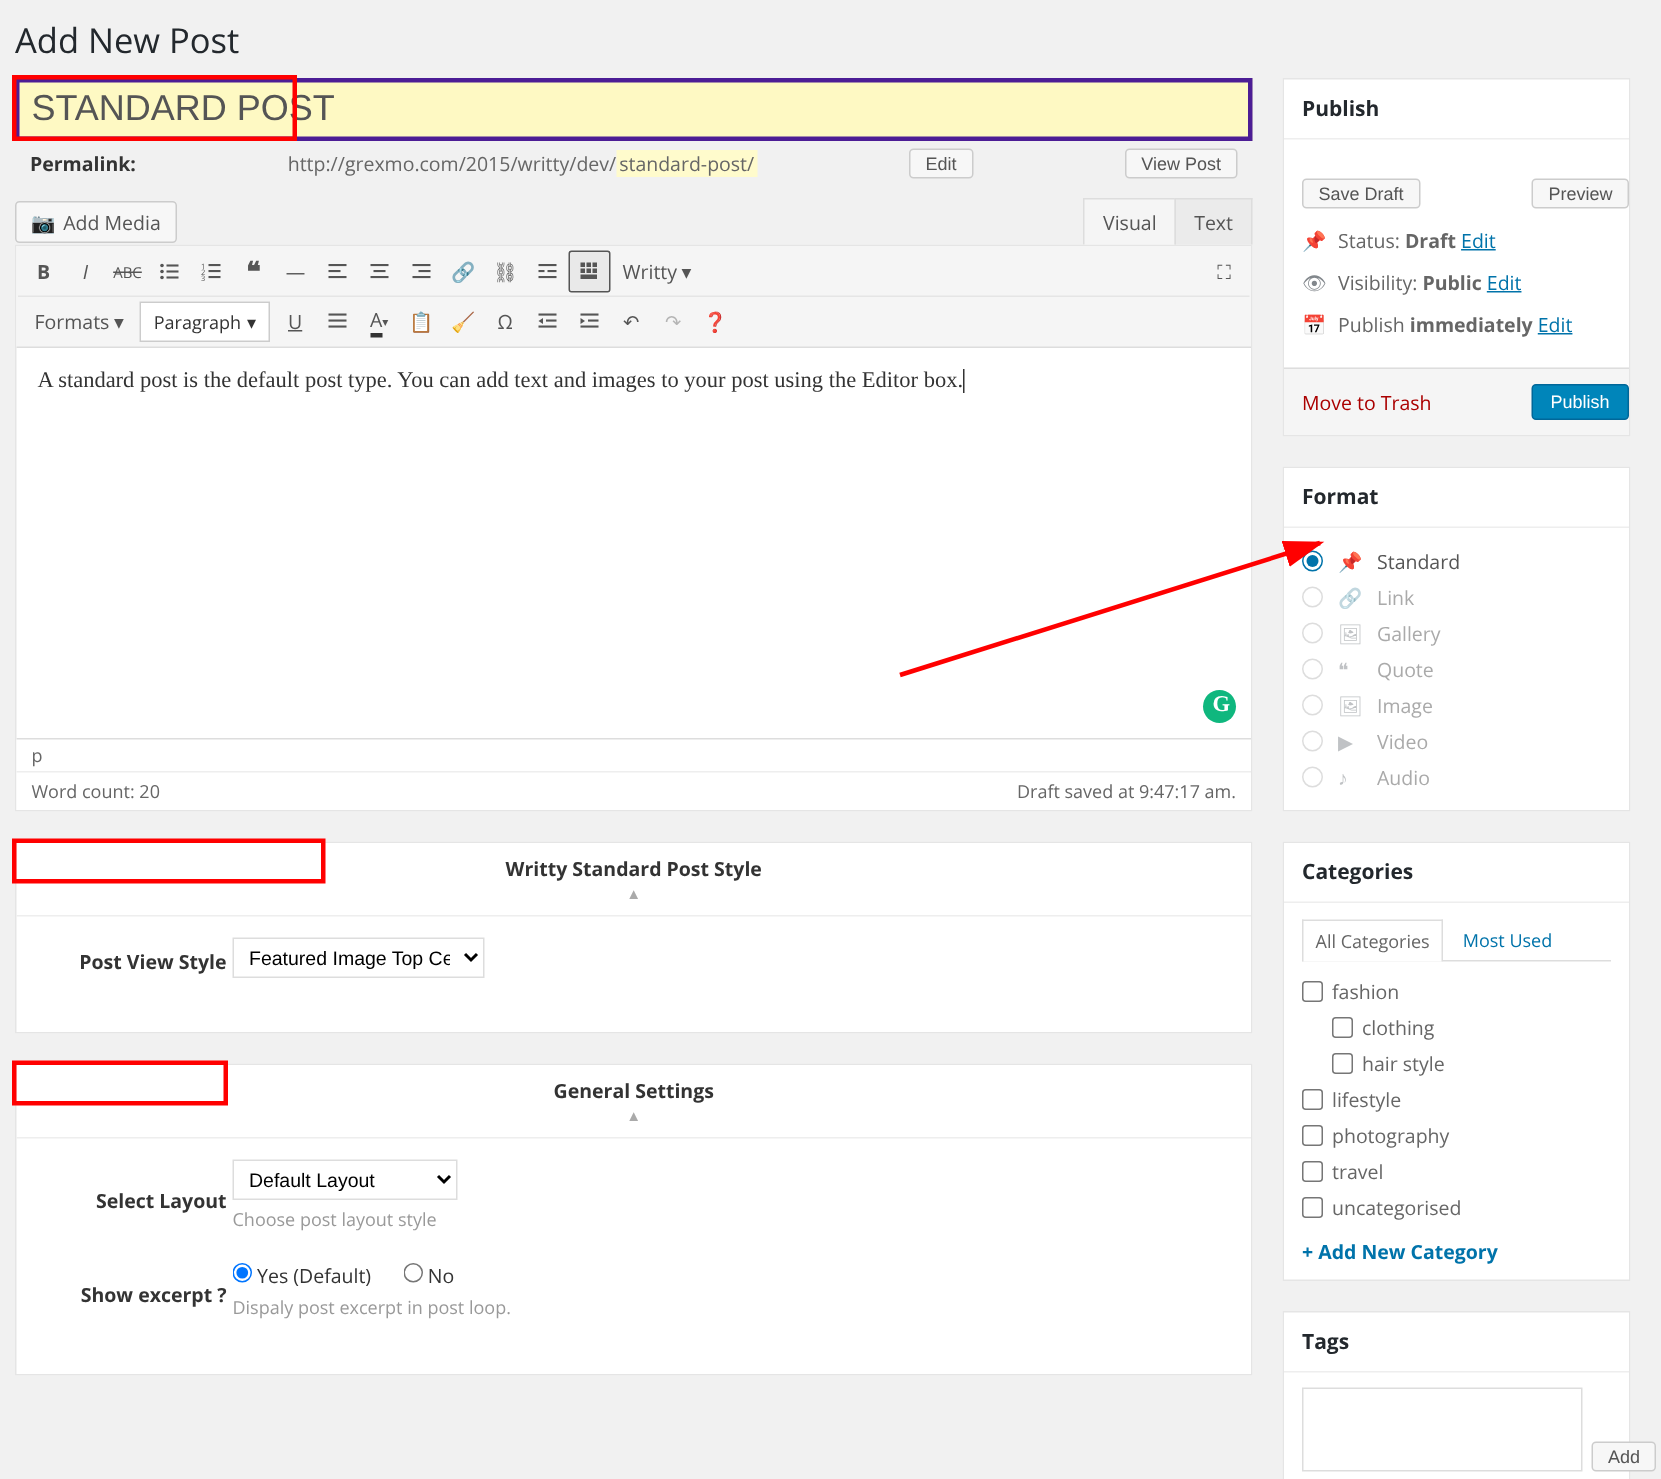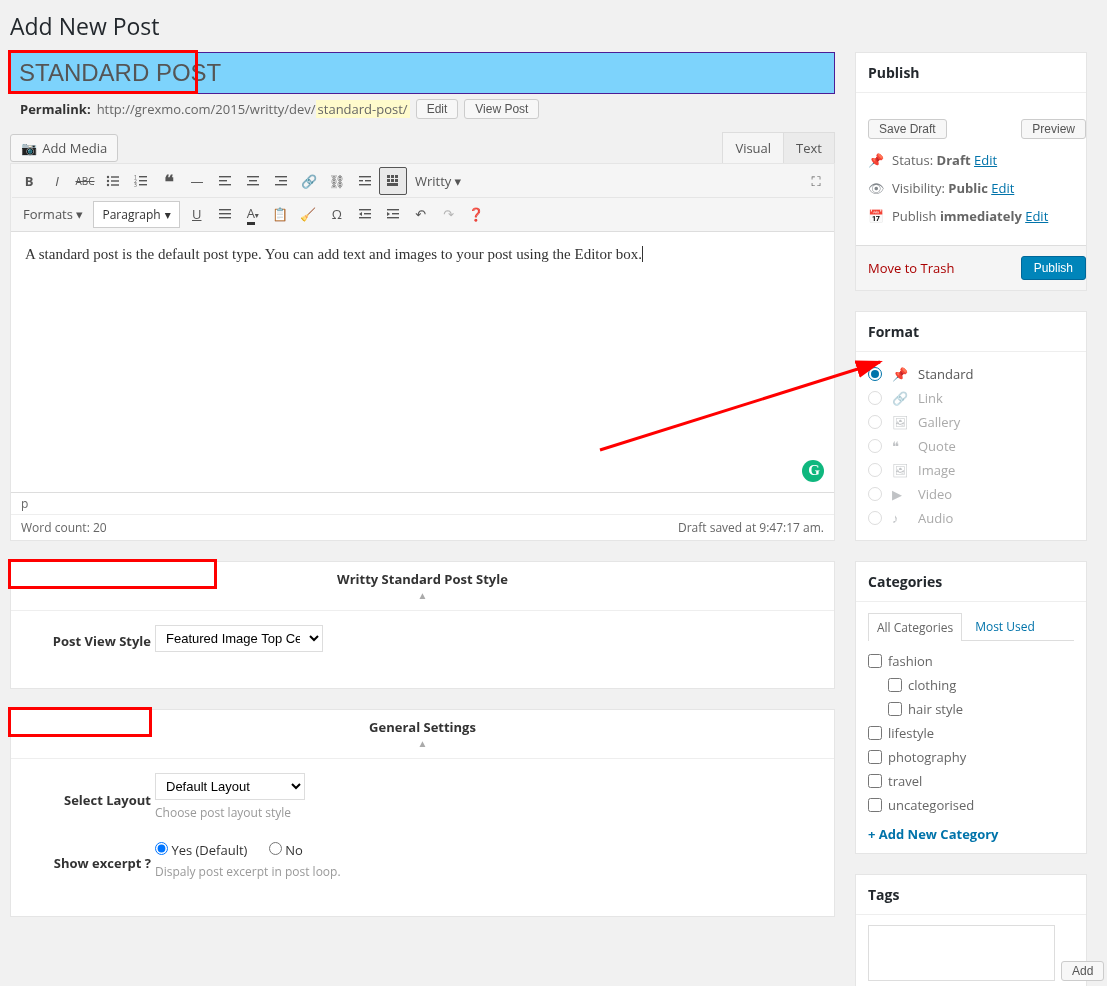--- a/index.html
+++ b/index.html
@@ -3,23 +3,23 @@
 <meta charset="utf-8">
 <style>
 * { box-sizing: border-box; margin: 0; padding: 0; }
 body { font-family: -apple-system, "Open Sans", sans-serif; background: #f1f1f1; color: #333; font-size: 13px; width: 1107px; }
 .wrap { padding: 10px 20px 0 10px; }
 h1.page-title { font-size: 23px; font-weight: 400; color: #23282d; margin-bottom: 10px; }
 .main { display: flex; gap: 20px; align-items: flex-start; }
 .left { flex: 1; min-width: 0; }
 .right { width: 232px; flex-shrink: 0; }
 
-.title-input { width: 100%; padding: 3px 8px; font-size: 24px; font-weight: 300; color: #555; border: 1px solid #4c1d95; background: #7dd3fc; height: 42px; }
-
-.permalink-row { padding: 5px 10px; font-size: 13px; color: #666; display: flex; align-items: center; gap: 6px; flex-wrap: wrap; }
+.title-input { width: 100%; padding: 3px 8px; font-size: 24px; font-weight: 300; color: #555; border: 3px solid #4c1d95; background: #fef9c3; height: 42px; }
+
+.permalink-row { padding: 5px 10px; font-size: 13px; color: #666; display: flex; align-items: center; gap: 6px; flex-wrap: wrap; justify-content: space-between; }
 .permalink-row strong { color: #333; }
 .slug { background: #fffbcc; padding: 0 2px; }
 .btn { border: 1px solid #ccc; background: #f7f7f7; padding: 2px 10px; border-radius: 3px; color: #555; cursor: pointer; font-size: 12px; }
 .btn-primary { background: #0085ba; border-color: #006799; color: #fff; padding: 4px 12px; }
 
 .media-row { display: flex; align-items: center; justify-content: space-between; margin-top: 8px; }
 .add-media { border: 1px solid #ccc; background: #f7f7f7; padding: 4px 10px; border-radius: 3px; display: flex; align-items: center; gap: 5px; cursor: pointer; color: #555; }
 .tabs { display: flex; }
 .tab { border: 1px solid #ddd; border-bottom: none; padding: 6px 12px; background: #f4f4f4; color: #555; cursor: pointer; margin-left: -1px; }
 .tab.active { background: #f5f5f5; border-bottom-color: #f5f5f5; color: #555; }

